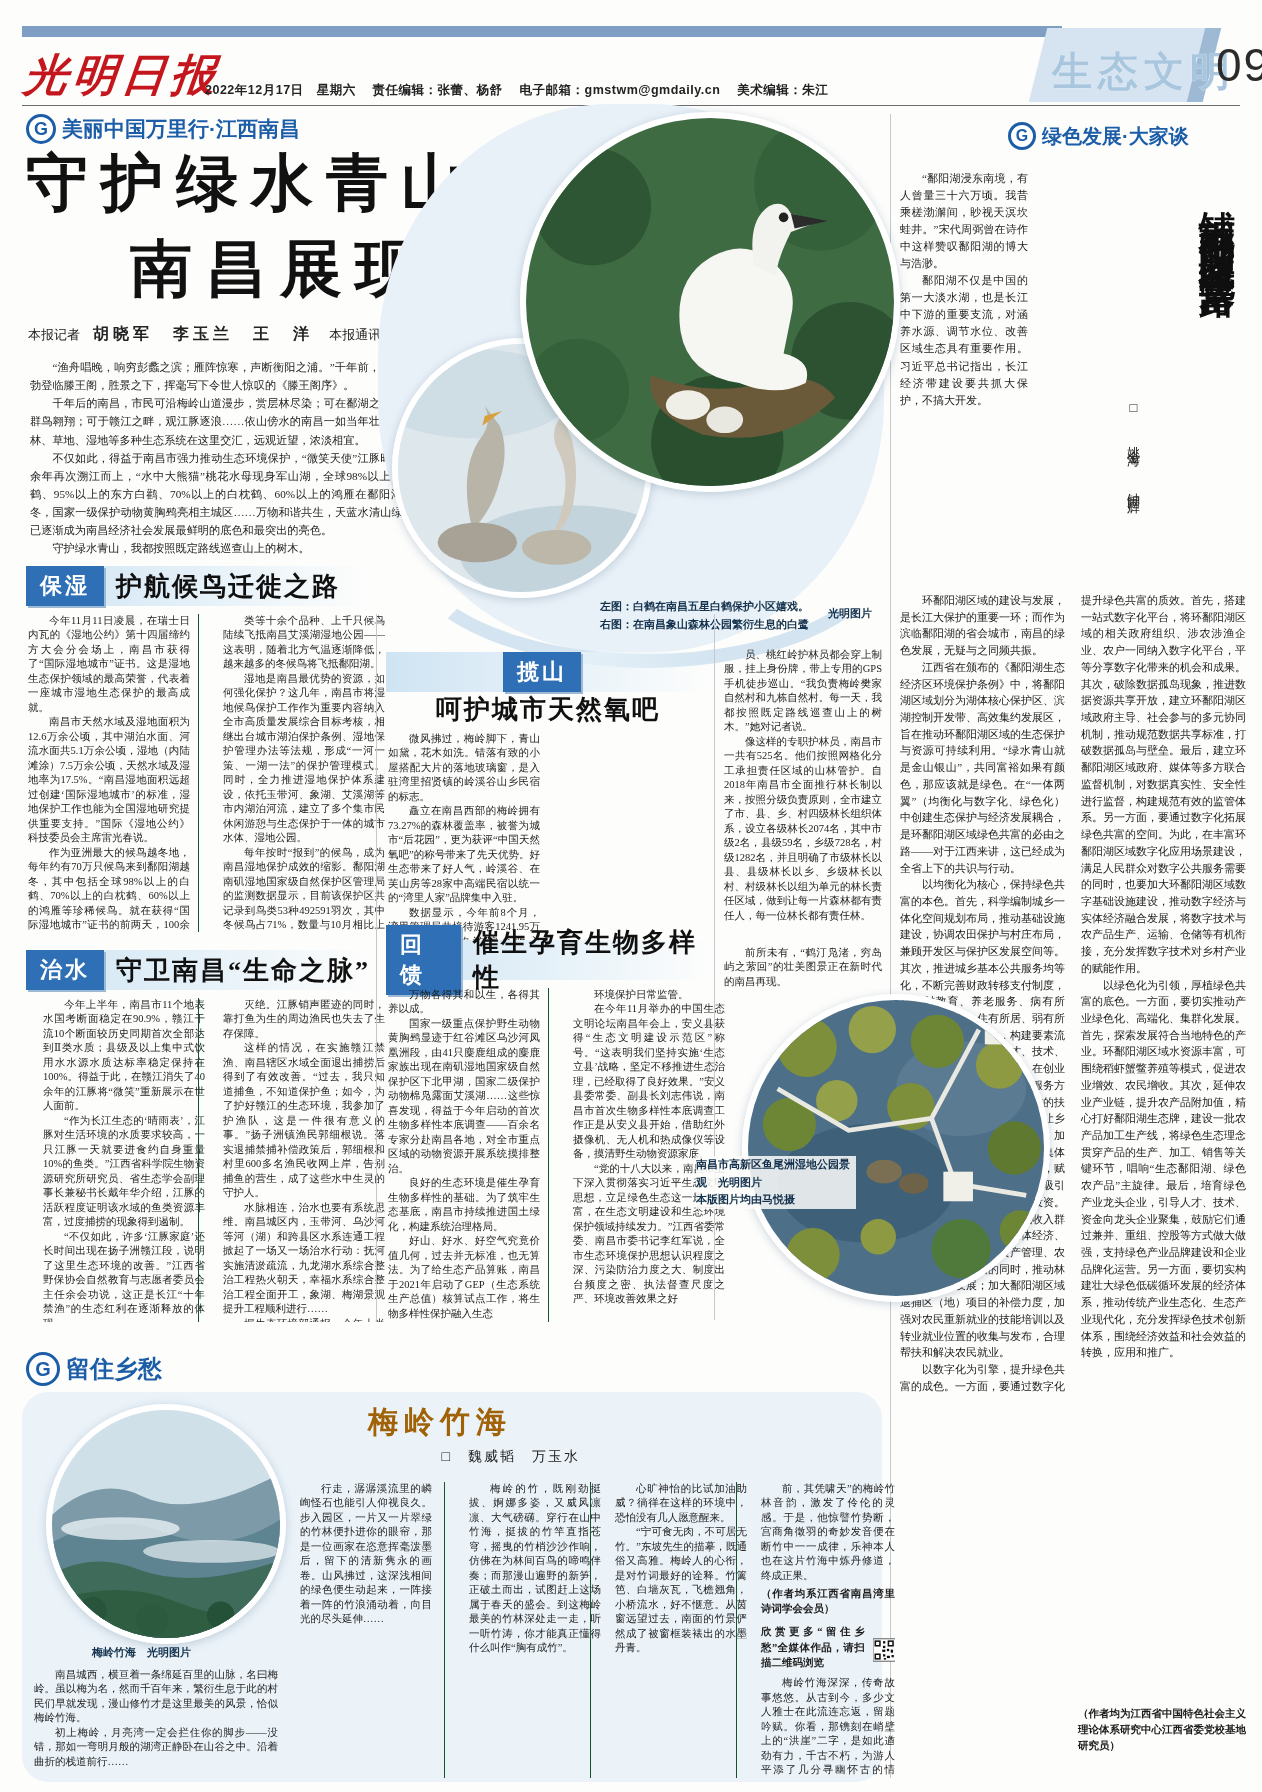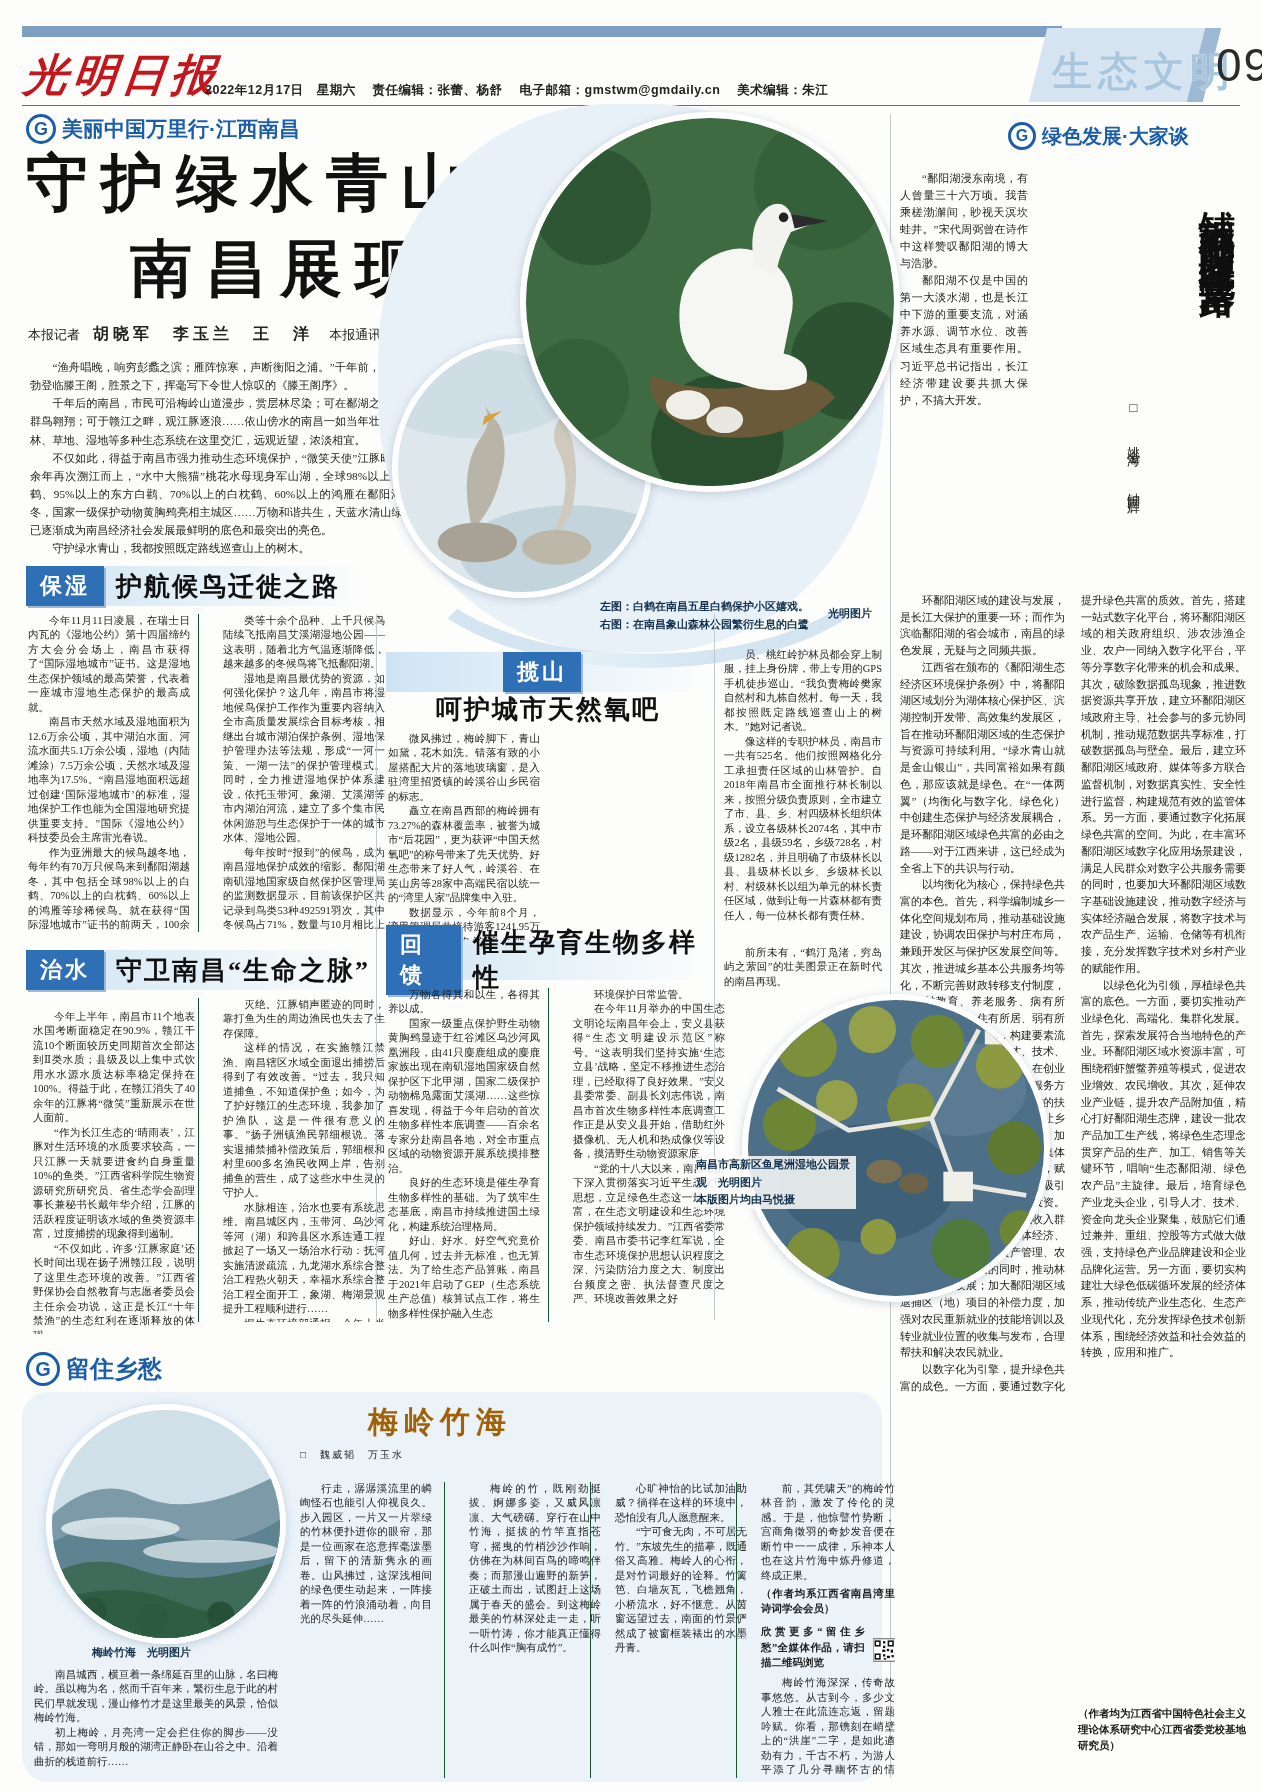--- a/index.html
+++ b/index.html
@@ -45,21 +45,21 @@
   
   .op-intro{font-size:11px;line-height:1.55;text-align:justify;overflow:hidden;}
   .op-intro p{margin:0;text-indent:2em;}
   .vtitle{writing-mode:vertical-rl;font-weight:900;font-size:36px;letter-spacing:6px;color:#0f0f0f;}
   .vauthors{writing-mode:vertical-rl;font-size:13px;letter-spacing:4px;color:#222;}
   .opbody{font-size:11px;line-height:1.52;text-align:justify;column-count:2;column-gap:16px;overflow:hidden;}
   .attr{font-weight:bold;font-size:10.5px;line-height:1.5;text-align:justify;}
   
   .blob{background:#ebf3f9;border-radius:26px;}
   .hs-title{font-weight:900;font-size:30px;letter-spacing:6px;text-align:center;color:#a16207;}
-  .hs-authors{font-size:10px;text-align:left;letter-spacing:2px;color:#222;}
+  .hs-authors{font-size:14px;text-align:right;letter-spacing:2px;color:#222;}
   .swoosh{border:14px solid transparent;border-bottom-color:#d4e5f1;border-radius:50%;}
   .qr-row{display:flex;gap:8px;margin-top:8px;}
   .qr-note{font-weight:bold;font-size:10.5px;line-height:1.45;}
 </style>
 </head>
 <body>
 
 <div class="page">
 
   <div class="abs topbar" style="left:22px;top:26px;width:1040px;"></div>
@@ -148,21 +148,21 @@
   <div class="abs bodycol rule-l" style="left:198px;top:614px;width:162px;height:318px;">
     <p>类等十余个品种、上千只候鸟陆续飞抵南昌艾溪湖湿地公园——这表明，随着北方气温逐渐降低，越来越多的冬候鸟将飞抵鄱阳湖。</p>
     <p>湿地是南昌最优势的资源，如何强化保护？这几年，南昌市将湿地候鸟保护工作作为重要内容纳入全市高质量发展综合目标考核，相继出台城市湖泊保护条例、湿地保护管理办法等法规，形成“一河一策、一湖一法”的保护管理模式。同时，全力推进湿地保护体系建设，依托玉带河、象湖、艾溪湖等市内湖泊河流，建立了多个集市民休闲游憩与生态保护于一体的城市水体、湿地公园。</p>
     <p>每年按时“报到”的候鸟，成为南昌湿地保护成效的缩影。鄱阳湖南矶湿地国家级自然保护区管理局的监测数据显示，目前该保护区共记录到鸟类53种492591羽次，其中冬候鸟占71%，数量与10月相比上升明显，代表着越冬候鸟已经陆续抵达保护区并趋于稳定。</p>
   </div>
 
   <div class="abs sec-head" style="left:26px;top:950px;width:344px;">
     <span class="sec-badge">治水</span>
     <span class="sec-title">守卫南昌“生命之脉”</span>
   </div>
-  <div class="abs bodycol" style="left:33px;top:998px;width:162px;height:324px;margin-top:12px;">
+  <div class="abs bodycol" style="left:43px;top:998px;width:162px;height:324px;">
     <p>今年上半年，南昌市11个地表水国考断面稳定在90.9%，赣江干流10个断面较历史同期首次全部达到Ⅱ类水质；县级及以上集中式饮用水水源水质达标率稳定保持在100%。得益于此，在赣江消失了40余年的江豚将“微笑”重新展示在世人面前。</p>
     <p>“作为长江生态的‘晴雨表’，江豚对生活环境的水质要求较高，一只江豚一天就要进食约自身重量10%的鱼类。”江西省科学院生物资源研究所研究员、省生态学会副理事长兼秘书长戴年华介绍，江豚的活跃程度证明该水域的鱼类资源丰富，过度捕捞的现象得到遏制。</p>
     <p>“不仅如此，许多‘江豚家庭’还长时间出现在扬子洲赣江段，说明了这里生态环境的改善。”江西省野保协会自然教育与志愿者委员会主任余会功说，这正是长江“十年禁渔”的生态红利在逐渐释放的体现。</p>
 
   </div>
   <div class="abs bodycol rule-l" style="left:198px;top:998px;width:162px;height:324px;">
     <p>灭绝。江豚销声匿迹的同时，靠打鱼为生的周边渔民也失去了生存保障。</p>
     <p>这样的情况，在实施赣江禁渔、南昌辖区水域全面退出捕捞后得到了有效改善。“过去，我只知道捕鱼，不知道保护鱼；如今，为了护好赣江的生态环境，我参加了护渔队，这是一件很有意义的事。”扬子洲镇渔民郭细根说。落实退捕禁捕补偿政策后，郭细根和村里600多名渔民收网上岸，告别捕鱼的营生，成了这些水中生灵的守护人。</p>
     <p>水脉相连，治水也要有系统思维。南昌城区内，玉带河、乌沙河等河（湖）和跨县区水系连通工程掀起了一场又一场治水行动：抚河实施清淤疏流，九龙湖水系综合整治工程热火朝天，幸福水系综合整治工程全面开工，象湖、梅湖景观提升工程顺利进行……</p>
     <p>据生态环境部通报，今年上半年，南昌市水质改善幅度位于全国地级及以上城市第19位、全国省会城市第2位、中部省会城市第1位。</p>

